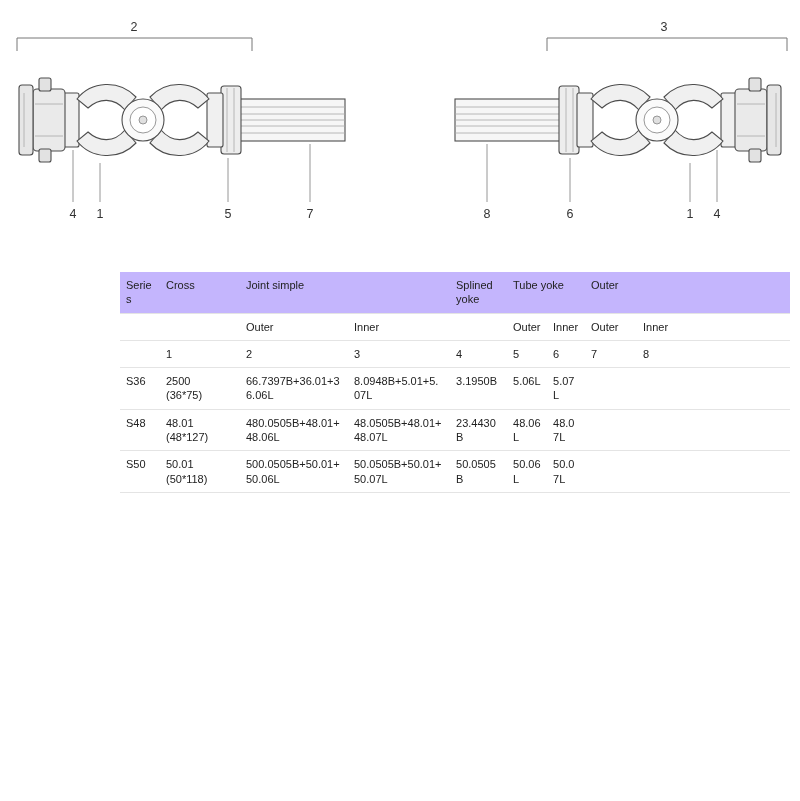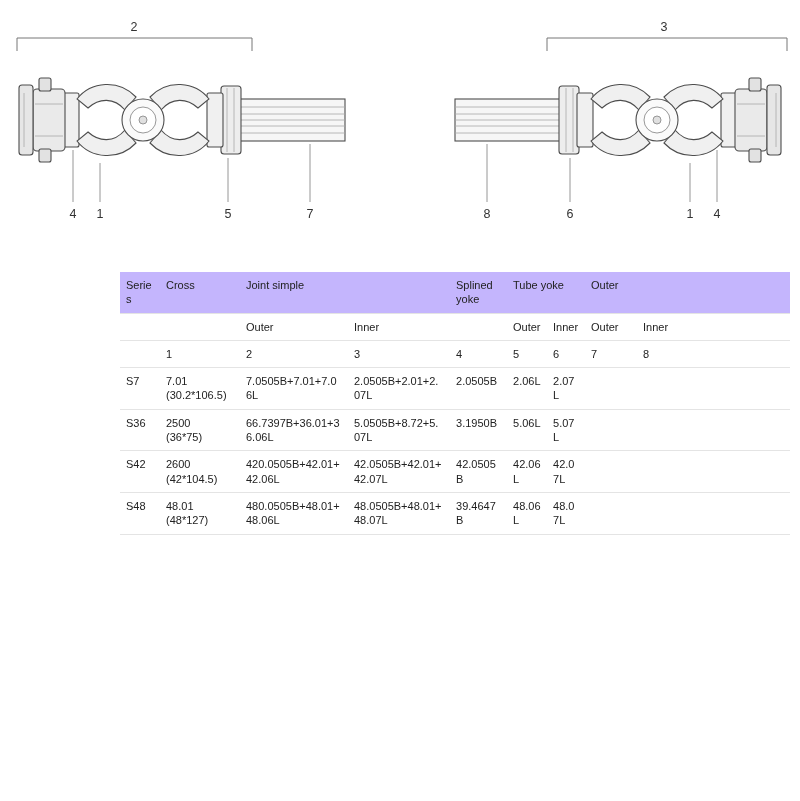--- a/index.html
+++ b/index.html
@@ -140,63 +140,51 @@
         <th>3</th>
         <th>4</th>
         <th>5</th>
         <th>6</th>
         <th>7</th>
         <th>8</th>
       </tr>
     </thead>
     <tbody>
         <tr>
-          <td>S7</td>
-          <td>7.01
-(30.2*106.5)</td>
-          <td>7.0505B+7.01+7.06L</td>
-          <td>2.0505B+2.01+2.07L</td>
-          <td>2.0505B</td>
-          <td>2.06L</td>
-          <td>2.07L</td>
-          <td></td>
-          <td></td>
-        </tr>
-        <tr>
           <td>S36</td>
           <td>2500
 (36*75)</td>
           <td>66.7397B+36.01+36.06L</td>
-          <td>5.0505B+8.72+5.07L</td>
+          <td>8.0948B+5.01+5.07L</td>
           <td>3.1950B</td>
           <td>5.06L</td>
           <td>5.07L</td>
-          <td></td>
-          <td></td>
-        </tr>
-        <tr>
-          <td>S42</td>
-          <td>2600
-(42*104.5)</td>
-          <td>420.0505B+42.01+42.06L</td>
-          <td>42.0505B+42.01+42.07L</td>
-          <td>42.0505B</td>
-          <td>42.06L</td>
-          <td>42.07L</td>
           <td></td>
           <td></td>
         </tr>
         <tr>
           <td>S48</td>
           <td>48.01
 (48*127)</td>
           <td>480.0505B+48.01+48.06L</td>
           <td>48.0505B+48.01+48.07L</td>
-          <td>39.4647B</td>
+          <td>23.4430B</td>
           <td>48.06L</td>
           <td>48.07L</td>
+          <td></td>
+          <td></td>
+        </tr>
+        <tr>
+          <td>S50</td>
+          <td>50.01
+(50*118)</td>
+          <td>500.0505B+50.01+50.06L</td>
+          <td>50.0505B+50.01+50.07L</td>
+          <td>50.0505B</td>
+          <td>50.06L</td>
+          <td>50.07L</td>
           <td></td>
           <td></td>
         </tr>
       </tbody>
   </table>
 
 </div>
 
 </body></html>

